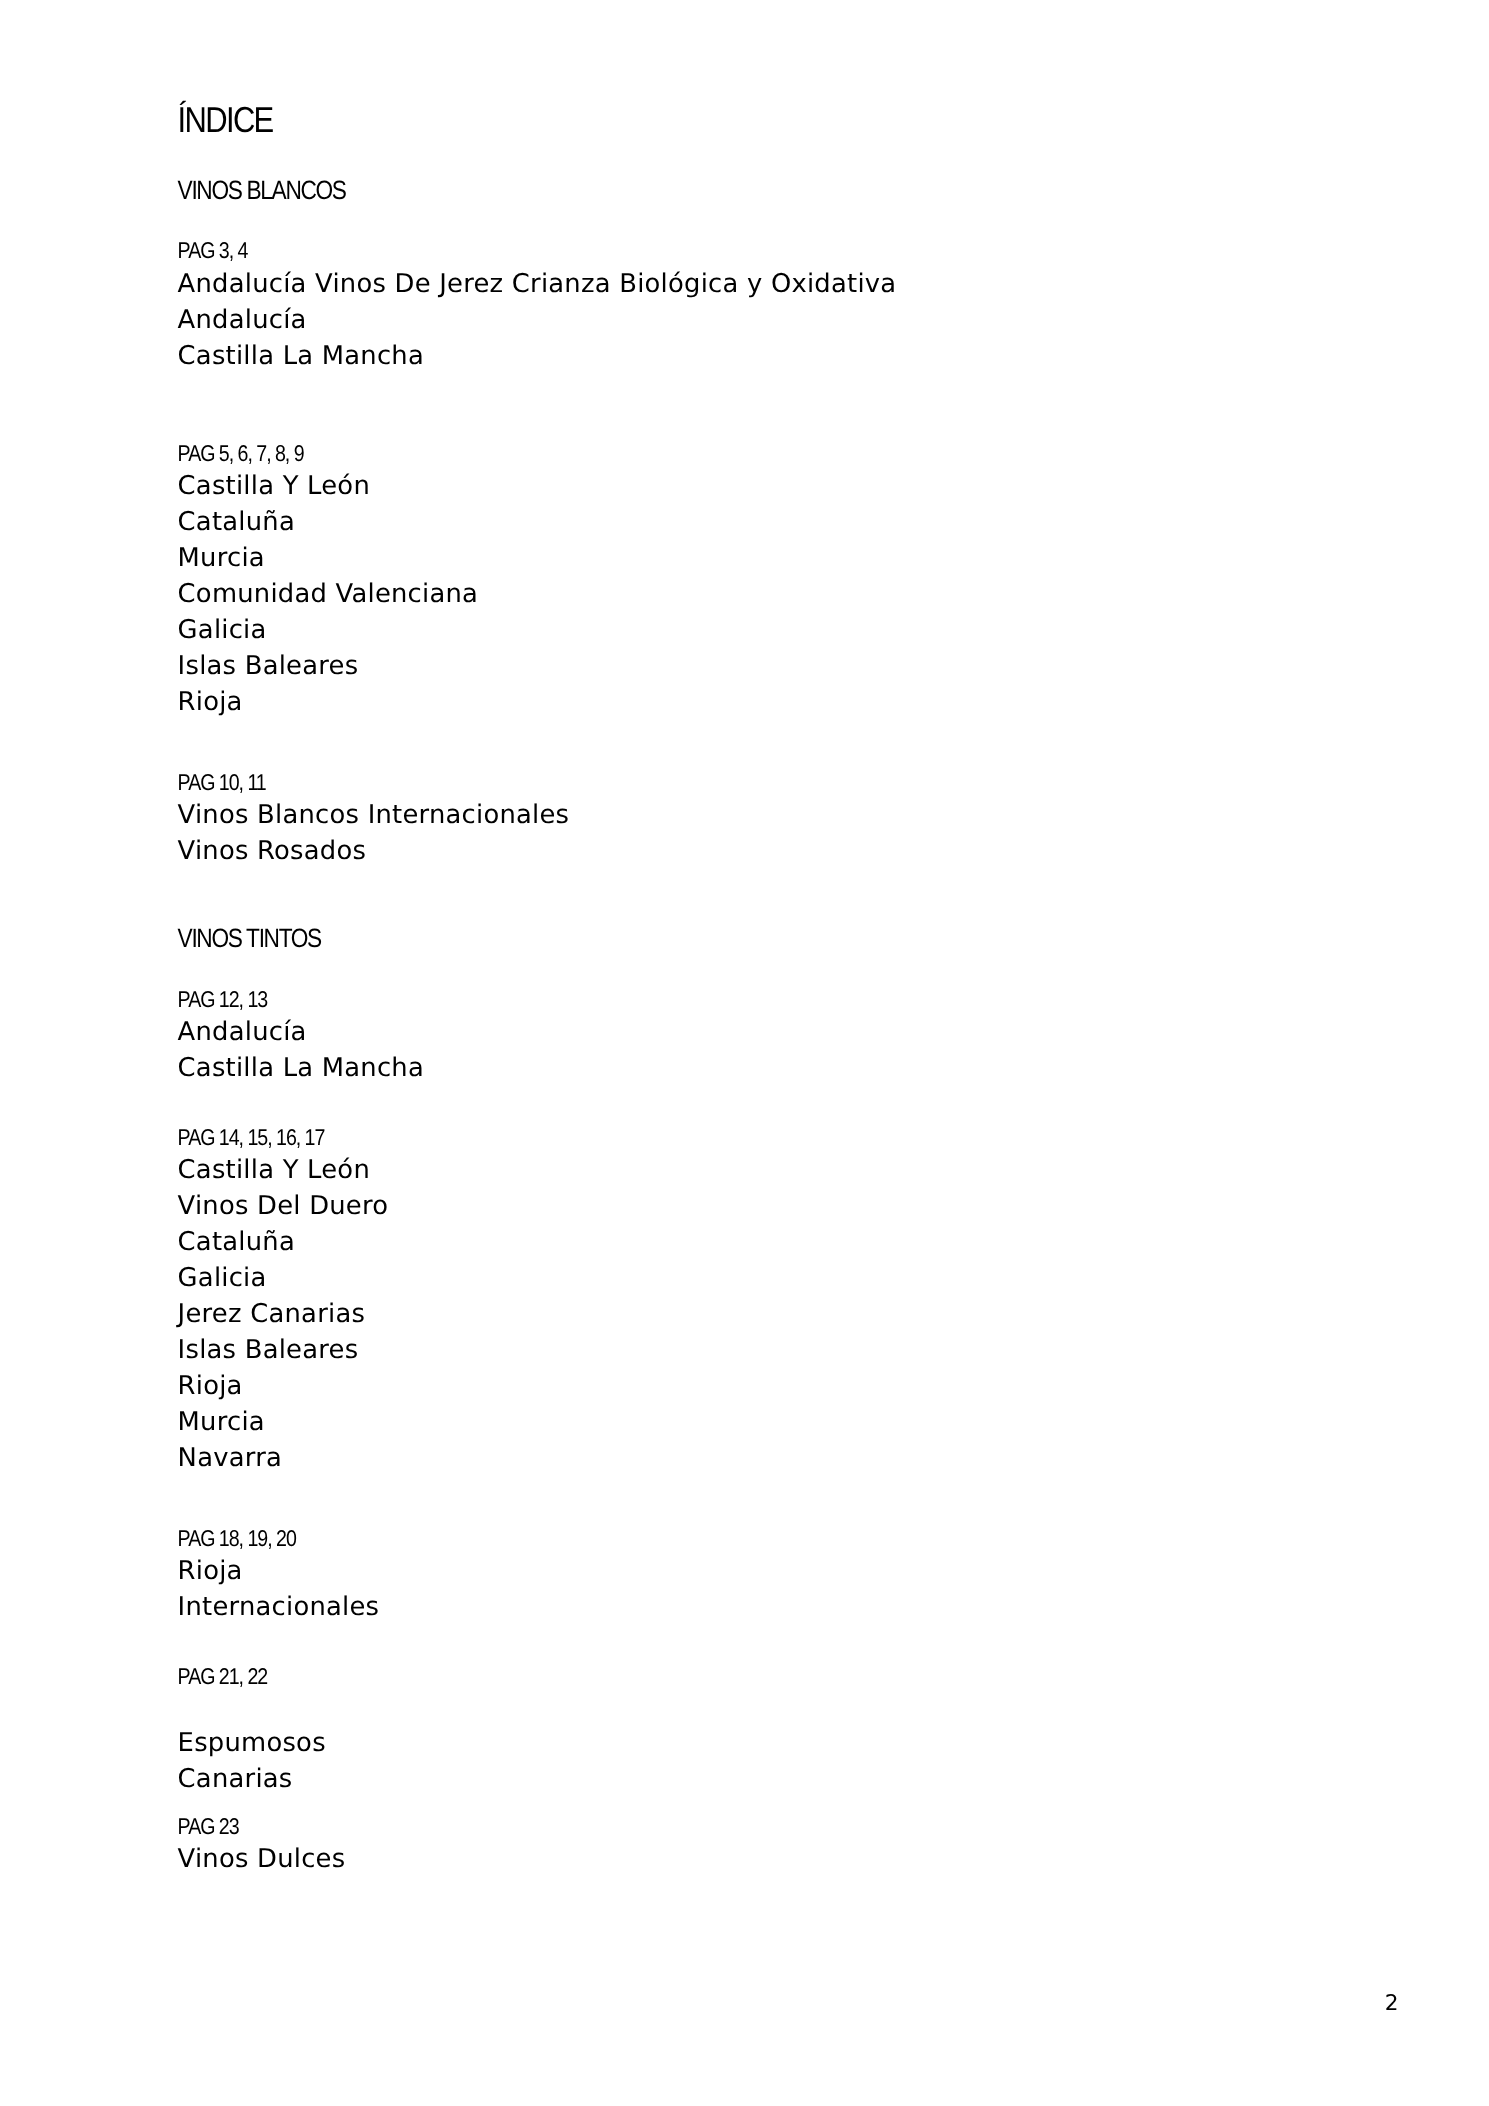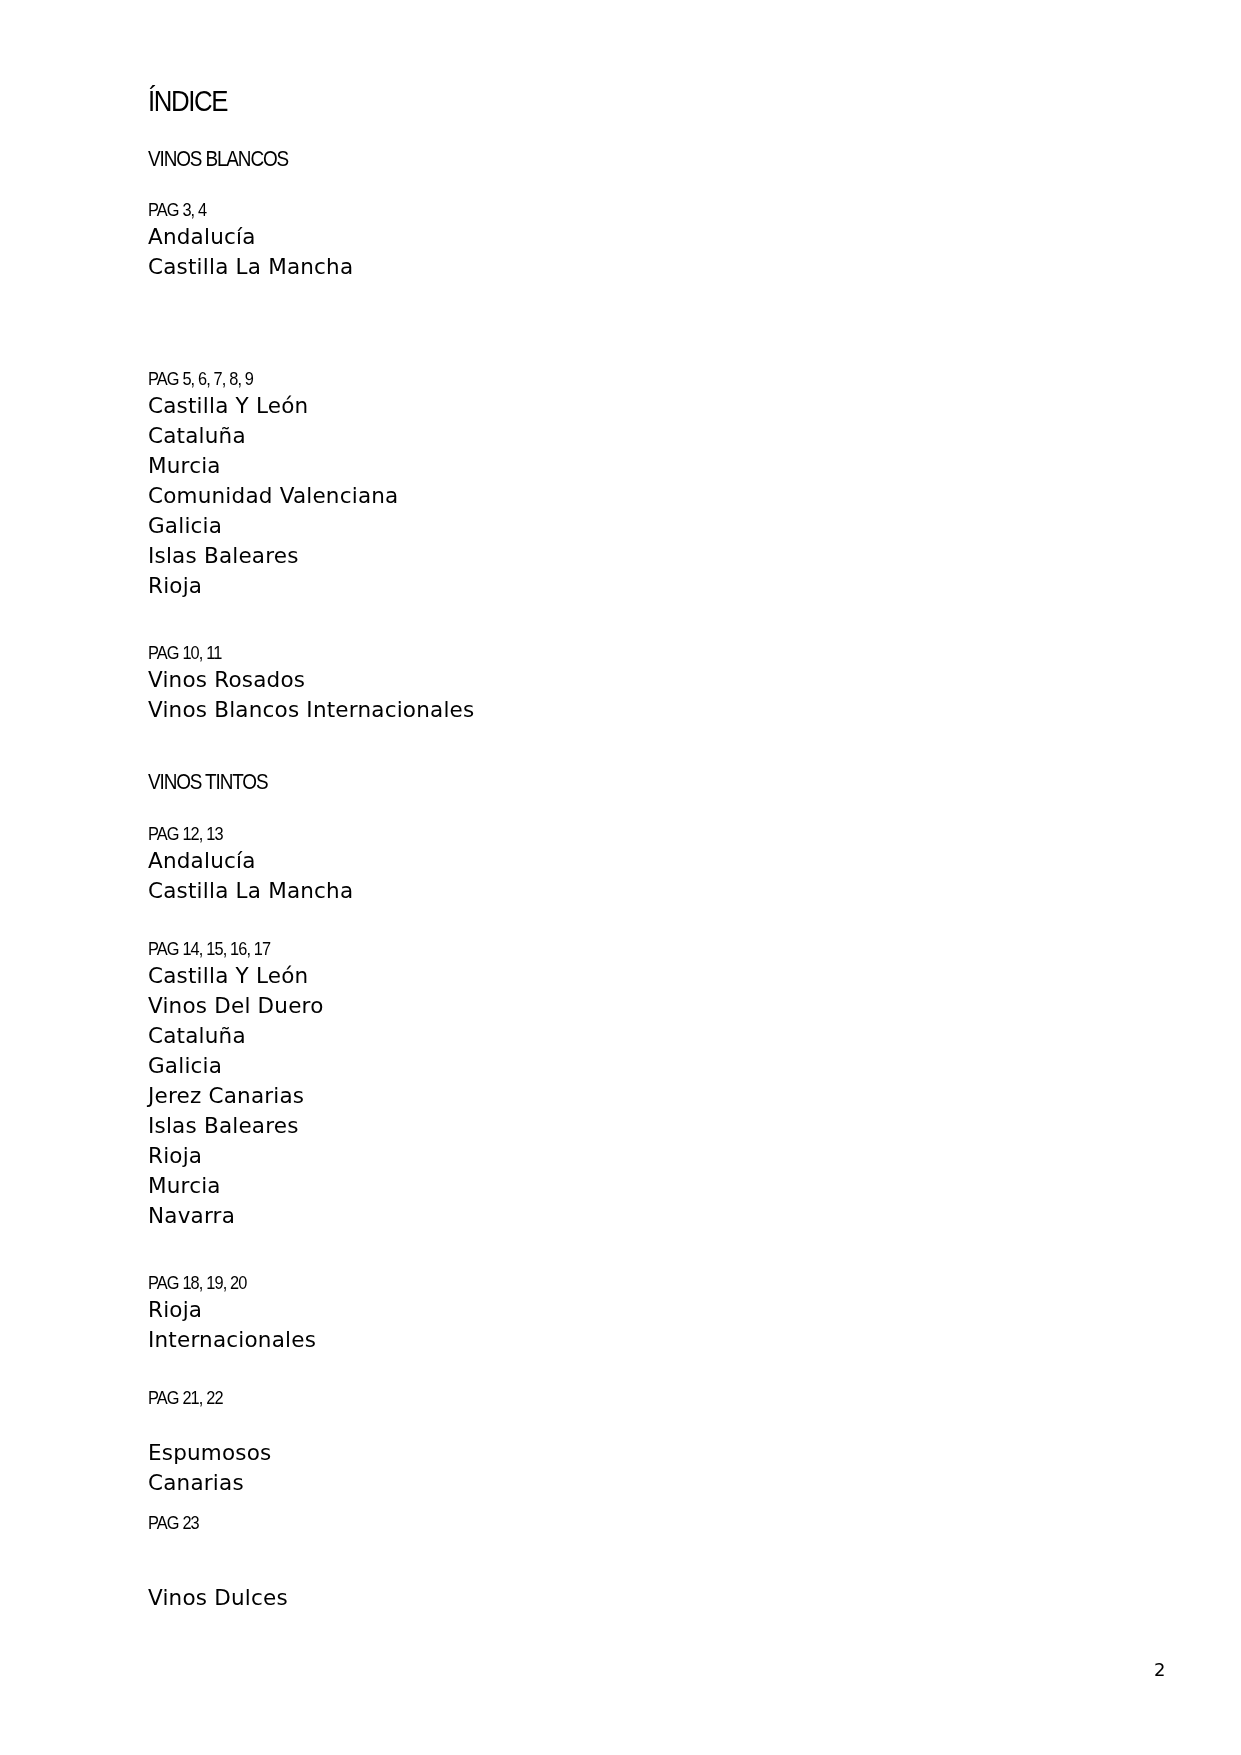--- a/index.html
+++ b/index.html
@@ -63,39 +63,40 @@
   </style>
 </head>
 <body>
 
 <div class="abs title" style="top:86px;">ÍNDICE</div>
 
 <div class="abs section" style="top:148px;">VINOS BLANCOS</div>
 
 <div class="abs pag" style="top:200px;">PAG 3, 4</div>
 <ul class="abs items" style="top:222px;">
+  <li class="item">Andalucía Vinos De Jerez Crianza Biológica y Oxidativa</li>
   <li class="item">Andalucía</li>
   <li class="item">Castilla La Mancha</li>
 </ul>
 
 <div class="abs pag" style="top:369px;">PAG 5, 6, 7, 8, 9</div>
 <ul class="abs items" style="top:391px;">
   <li class="item">Castilla Y León</li>
   <li class="item">Cataluña</li>
   <li class="item">Murcia</li>
   <li class="item">Comunidad Valenciana</li>
   <li class="item">Galicia</li>
   <li class="item">Islas Baleares</li>
   <li class="item">Rioja</li>
 </ul>
 
 <div class="abs pag" style="top:643px;">PAG 10, 11</div>
 <ul class="abs items" style="top:665px;">
+  <li class="item">Vinos Blancos Internacionales</li>
   <li class="item">Vinos Rosados</li>
-  <li class="item">Vinos Blancos Internacionales</li>
 </ul>
 
 <div class="abs section" style="top:771px;">VINOS TINTOS</div>
 
 <div class="abs pag" style="top:824px;">PAG 12, 13</div>
 <ul class="abs items" style="top:846px;">
   <li class="item">Andalucía</li>
   <li class="item">Castilla La Mancha</li>
 </ul>
 
@@ -118,17 +119,17 @@
   <li class="item">Internacionales</li>
 </ul>
 
 <div class="abs pag" style="top:1388px;">PAG 21, 22</div>
 <ul class="abs items" style="top:1438px;">
   <li class="item">Espumosos</li>
   <li class="item">Canarias</li>
 </ul>
 
 <div class="abs pag" style="top:1513px;">PAG 23</div>
-<ul class="abs items" style="top:1535px;margin-top:48px;">
+<ul class="abs items" style="top:1535px;">
   <li class="item">Vinos Dulces</li>
 </ul>
 
 <div class="page-number">2</div>
 
 </body></html>

